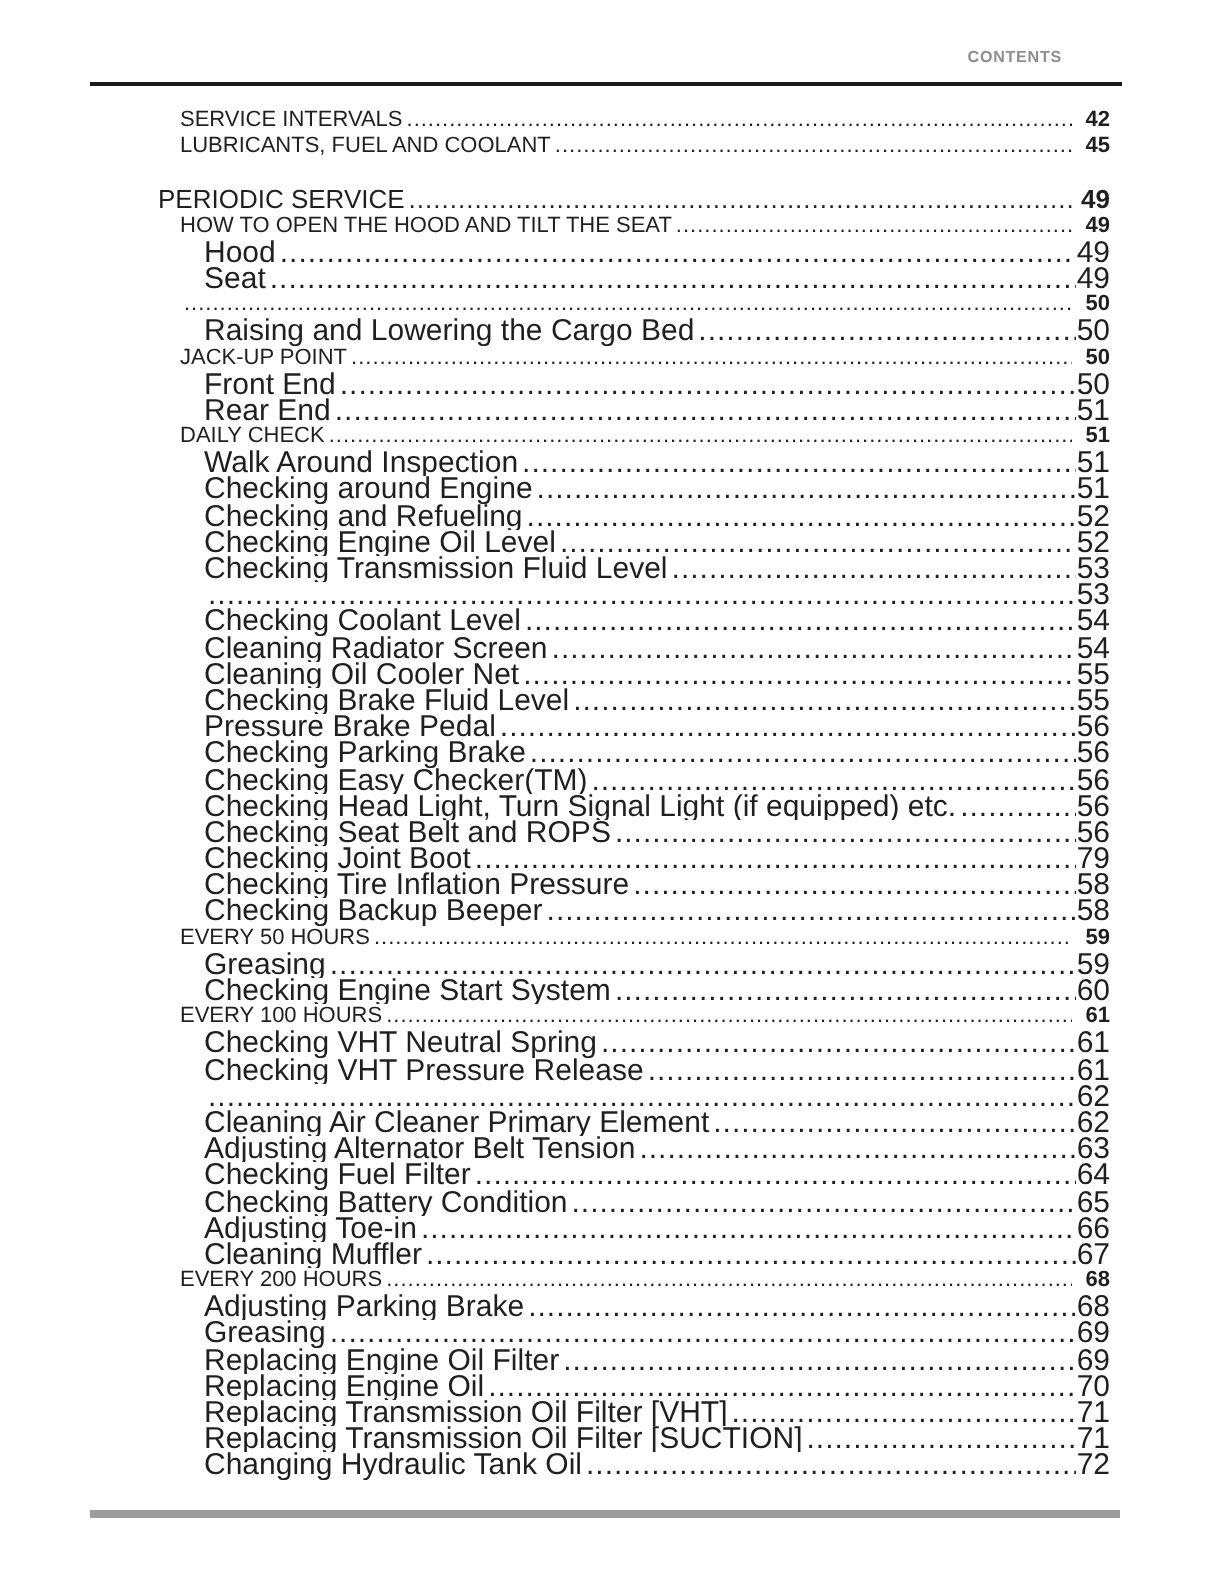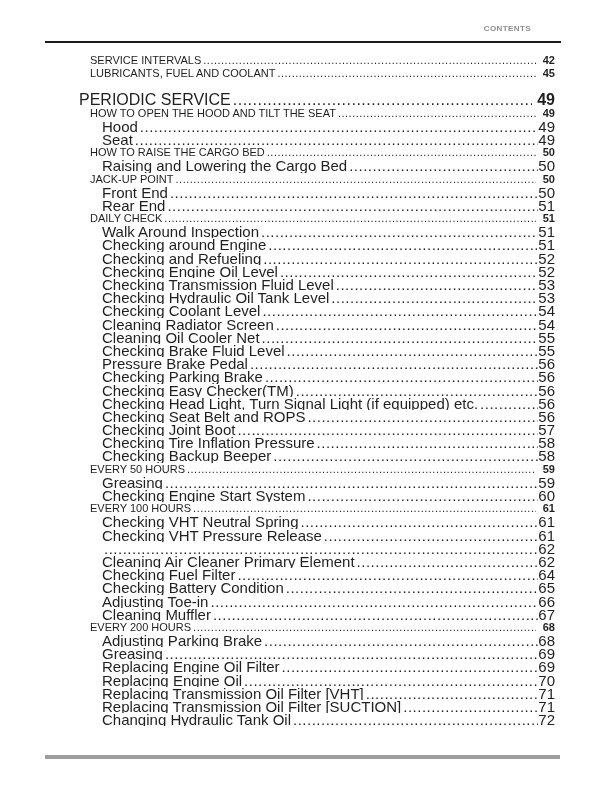--- a/index.html
+++ b/index.html
@@ -42,21 +42,21 @@
     color:var(--text);
   }
   .row{
     display:flex;
     align-items:baseline;
     height:13.2px;
     line-height:13.2px;
     overflow:hidden;
     white-space:nowrap;
   }
-  .row.l0{margin-top:13px;padding-left:34px;font-size:16px;}
+  .row.l0{margin-top:13px;padding-left:34px;font-size:13px;}
   .row.l1{padding-left:45px;font-size:11px;}
   .row.l2{padding-left:57px;font-size:15px;}
   .title{flex:0 0 auto;}
   .dots{
     flex:1 1 auto;
     overflow:hidden;
     margin-left:2px;
     letter-spacing:0.5px;
   }
   .dots::after{
@@ -106,21 +106,20 @@
         <span class="title">Hood</span>
         <span class="dots"></span>
         <span class="pagenum">49</span>
       </div>
       <div class="row l2">
         <span class="title">Seat</span>
         <span class="dots"></span>
         <span class="pagenum">49</span>
       </div>
       <div class="row l1">
-        <span class="title">HOW TO RAISE THE CARGO BED</span>
         <span class="dots"></span>
         <span class="pagenum">50</span>
       </div>
       <div class="row l2">
         <span class="title">Raising and Lowering the Cargo Bed</span>
         <span class="dots"></span>
         <span class="pagenum">50</span>
       </div>
       <div class="row l1">
         <span class="title">JACK-UP POINT</span>
@@ -161,21 +160,20 @@
         <span class="title">Checking Engine Oil Level</span>
         <span class="dots"></span>
         <span class="pagenum">52</span>
       </div>
       <div class="row l2">
         <span class="title">Checking Transmission Fluid Level</span>
         <span class="dots"></span>
         <span class="pagenum">53</span>
       </div>
       <div class="row l2">
-        <span class="title">Checking Hydraulic Oil Tank Level</span>
         <span class="dots"></span>
         <span class="pagenum">53</span>
       </div>
       <div class="row l2">
         <span class="title">Checking Coolant Level</span>
         <span class="dots"></span>
         <span class="pagenum">54</span>
       </div>
       <div class="row l2">
         <span class="title">Cleaning Radiator Screen</span>
@@ -213,21 +211,21 @@
         <span class="pagenum">56</span>
       </div>
       <div class="row l2">
         <span class="title">Checking Seat Belt and ROPS</span>
         <span class="dots"></span>
         <span class="pagenum">56</span>
       </div>
       <div class="row l2">
         <span class="title">Checking Joint Boot</span>
         <span class="dots"></span>
-        <span class="pagenum">57</span>
+        <span class="pagenum">79</span>
       </div>
       <div class="row l2">
         <span class="title">Checking Tire Inflation Pressure</span>
         <span class="dots"></span>
         <span class="pagenum">58</span>
       </div>
       <div class="row l2">
         <span class="title">Checking Backup Beeper</span>
         <span class="dots"></span>
         <span class="pagenum">58</span>
@@ -263,20 +261,25 @@
         <span class="pagenum">61</span>
       </div>
       <div class="row l2">
         <span class="dots"></span>
         <span class="pagenum">62</span>
       </div>
       <div class="row l2">
         <span class="title">Cleaning Air Cleaner Primary Element</span>
         <span class="dots"></span>
         <span class="pagenum">62</span>
+      </div>
+      <div class="row l2">
+        <span class="title">Adjusting Alternator Belt Tension</span>
+        <span class="dots"></span>
+        <span class="pagenum">63</span>
       </div>
       <div class="row l2">
         <span class="title">Checking Fuel Filter</span>
         <span class="dots"></span>
         <span class="pagenum">64</span>
       </div>
       <div class="row l2">
         <span class="title">Checking Battery Condition</span>
         <span class="dots"></span>
         <span class="pagenum">65</span>

